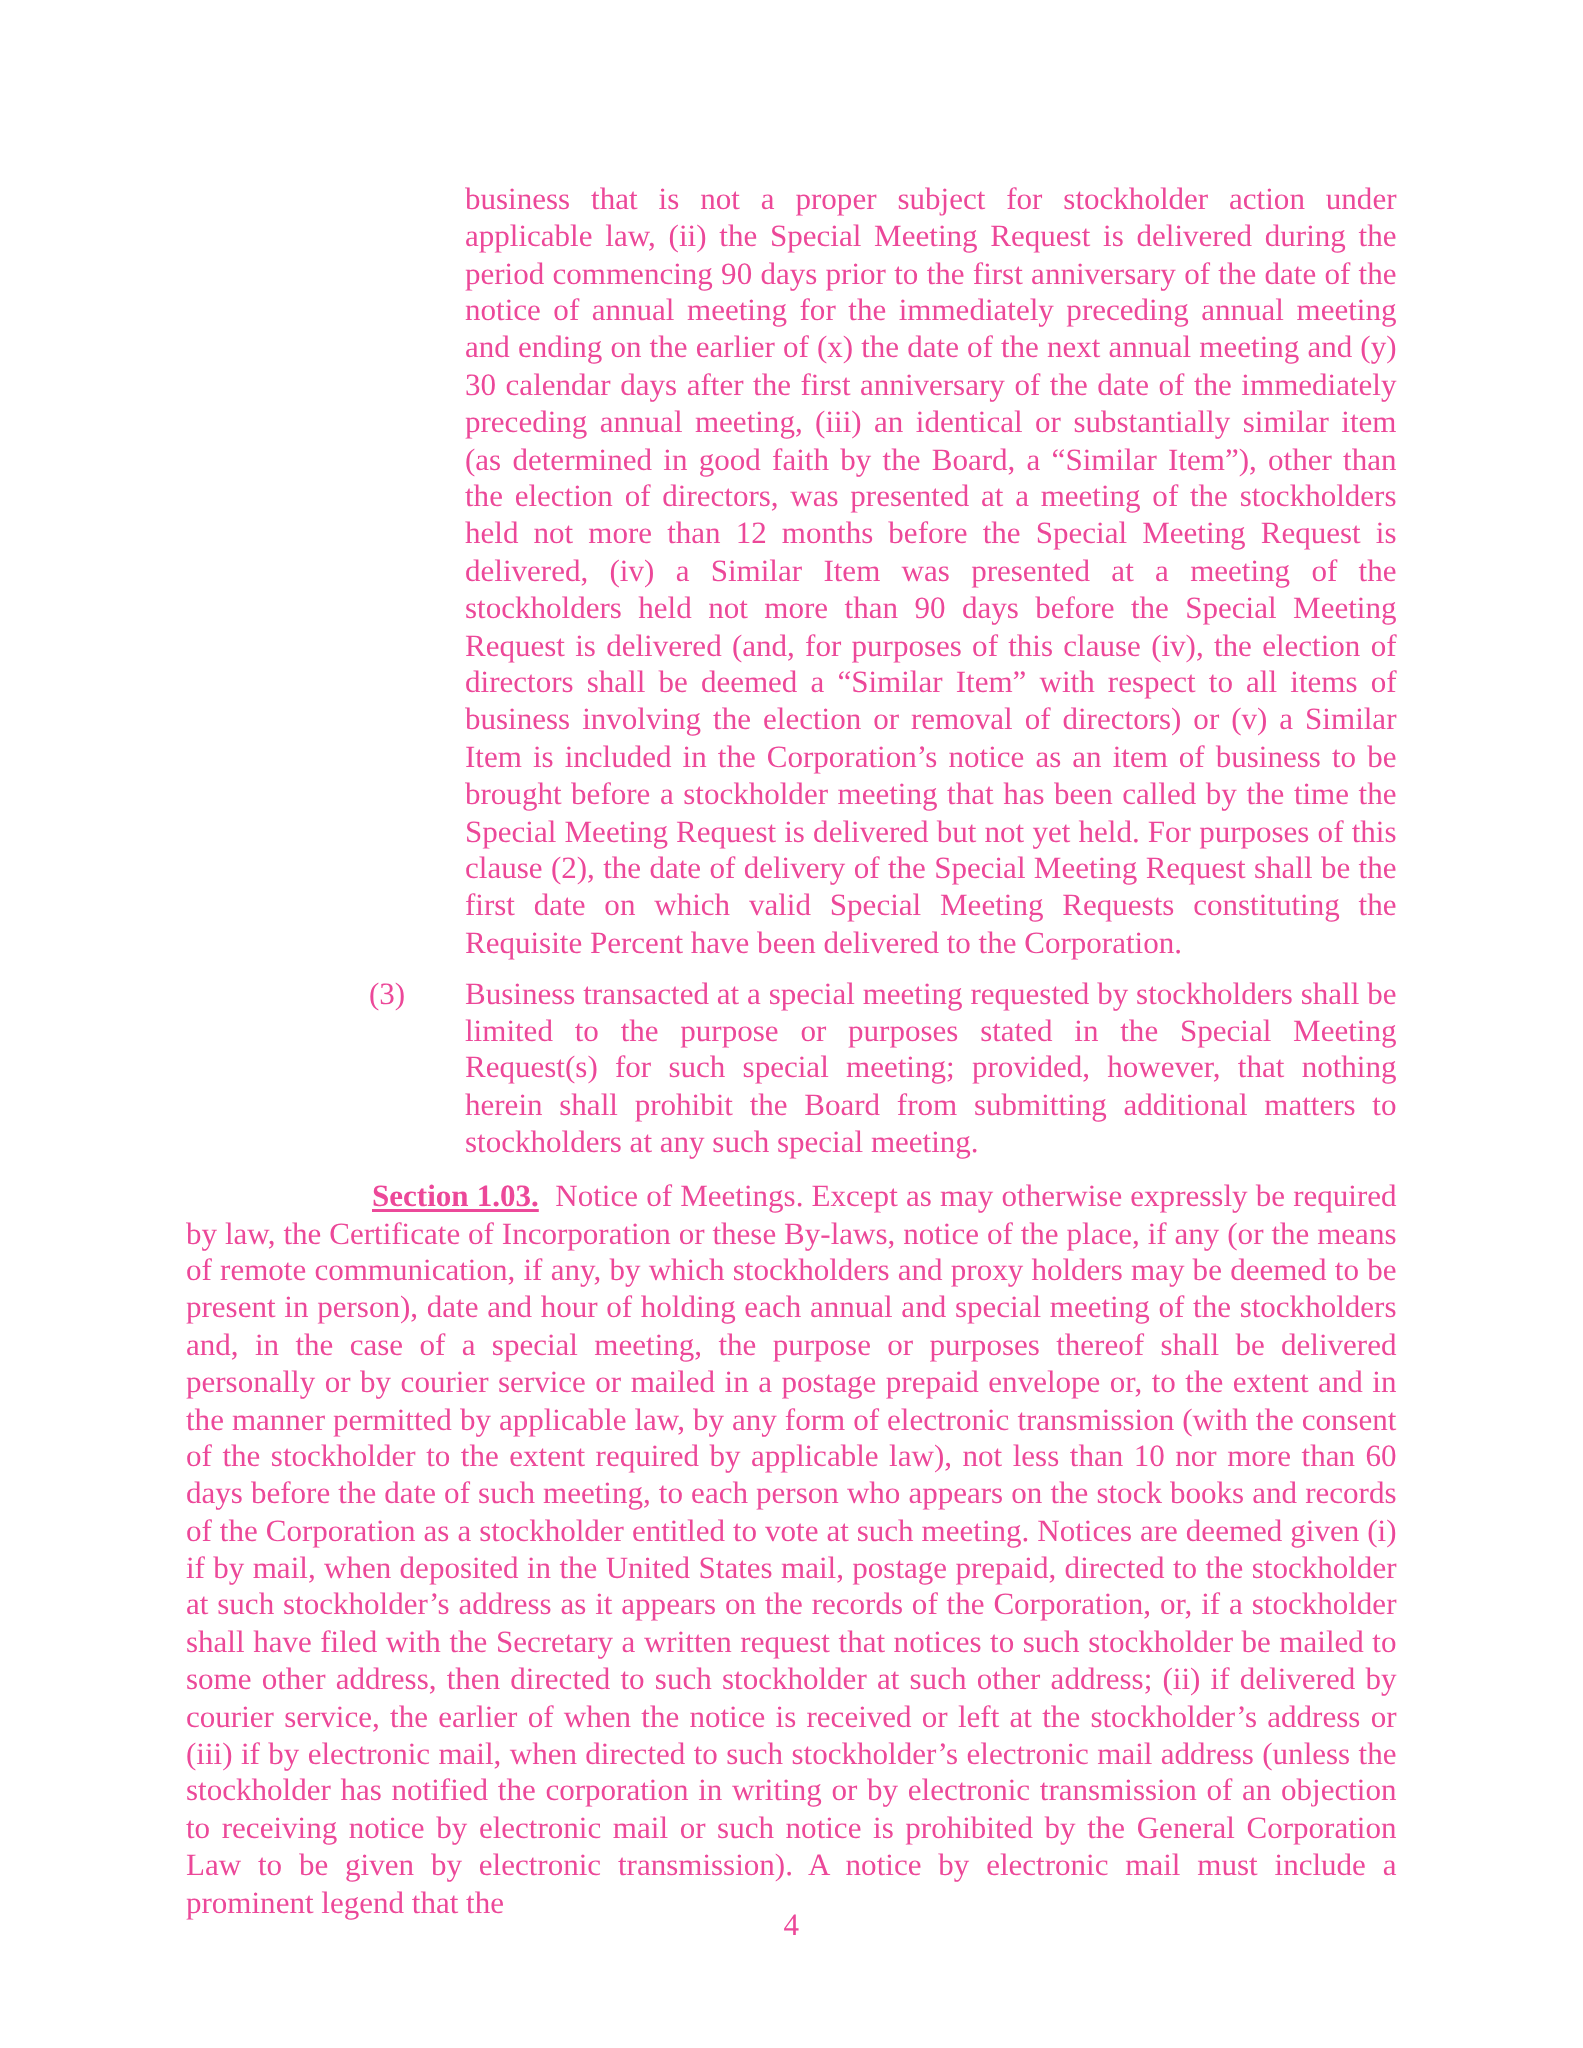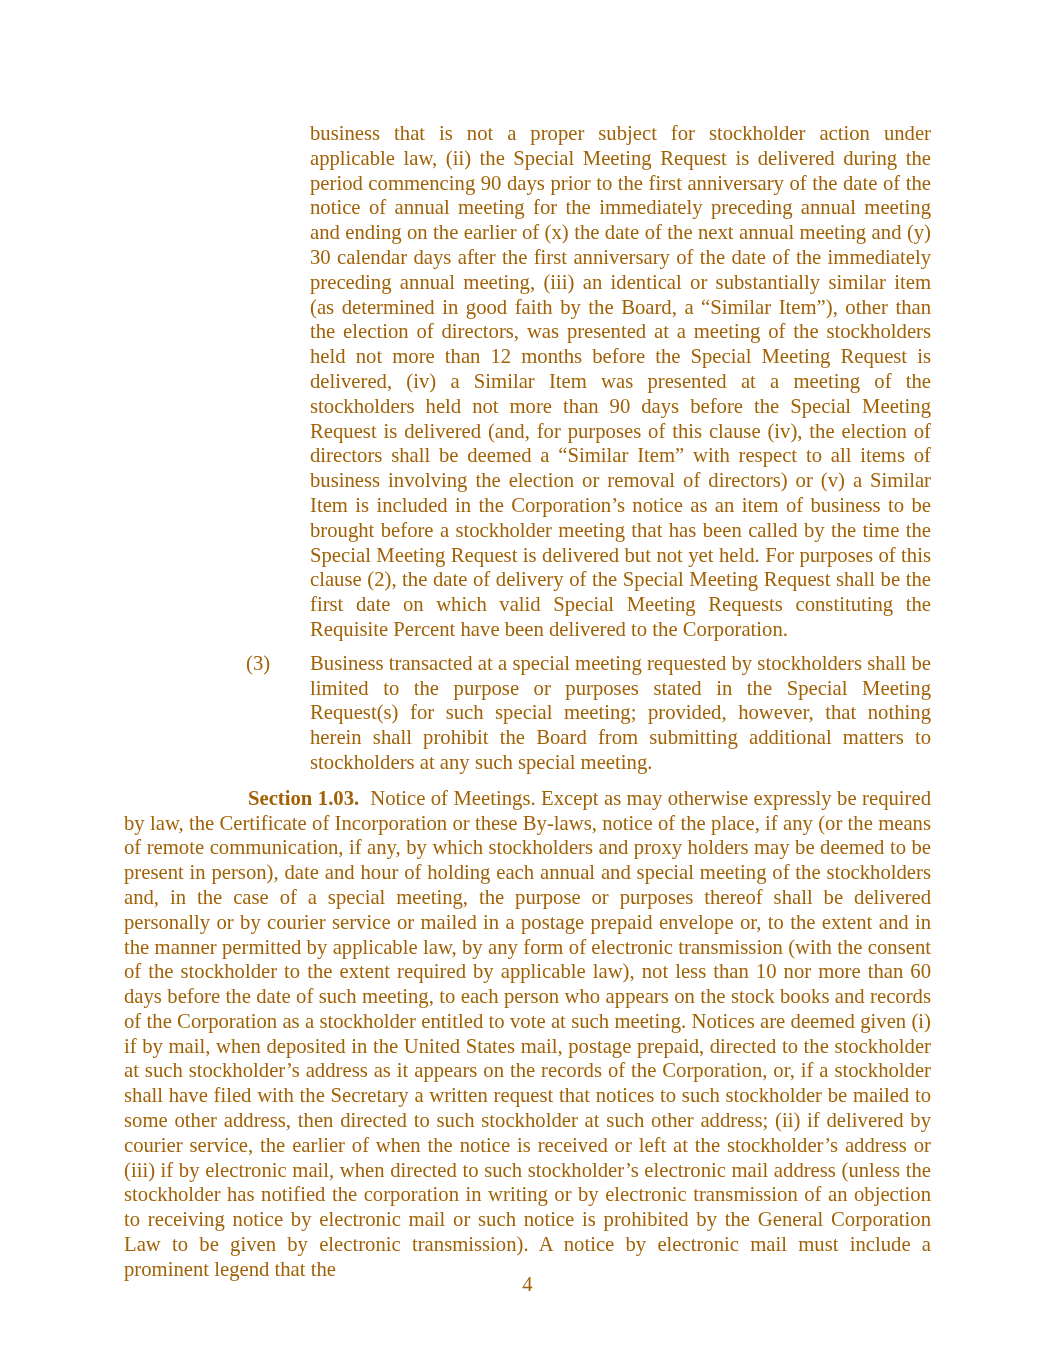--- a/index.html
+++ b/index.html
@@ -1,21 +1,21 @@
 <!DOCTYPE html>
 <html><head>
 <meta charset="utf-8">
 <style>
   html, body { margin: 0; padding: 0; background: #ffffff; }
   .page {
     position: relative;
     width: 1055px;
     height: 1365px;
     background: #ffffff;
-    color: #a16207;
+    color: #ec4899;
     font-family: "Liberation Serif", serif;
     font-size: 20.7px;
     line-height: 24.8px;
     overflow: hidden;
   }
   .content {
     position: absolute;
     left: 124px;
     top: 121px;
     width: 807px;
@@ -34,20 +34,21 @@
     left: 122px;
     top: 0;
   }
   .section-para {
     margin: 0;
     text-indent: 124px;
   }
   .sec-label {
     font-weight: bold;
     margin-right: 11px;
+    text-decoration: underline;
   }
   .sec-title {
   }
   .page-num {
     position: absolute;
     top: 1272px;
     left: 0;
     width: 100%;
     text-align: center;
   }

